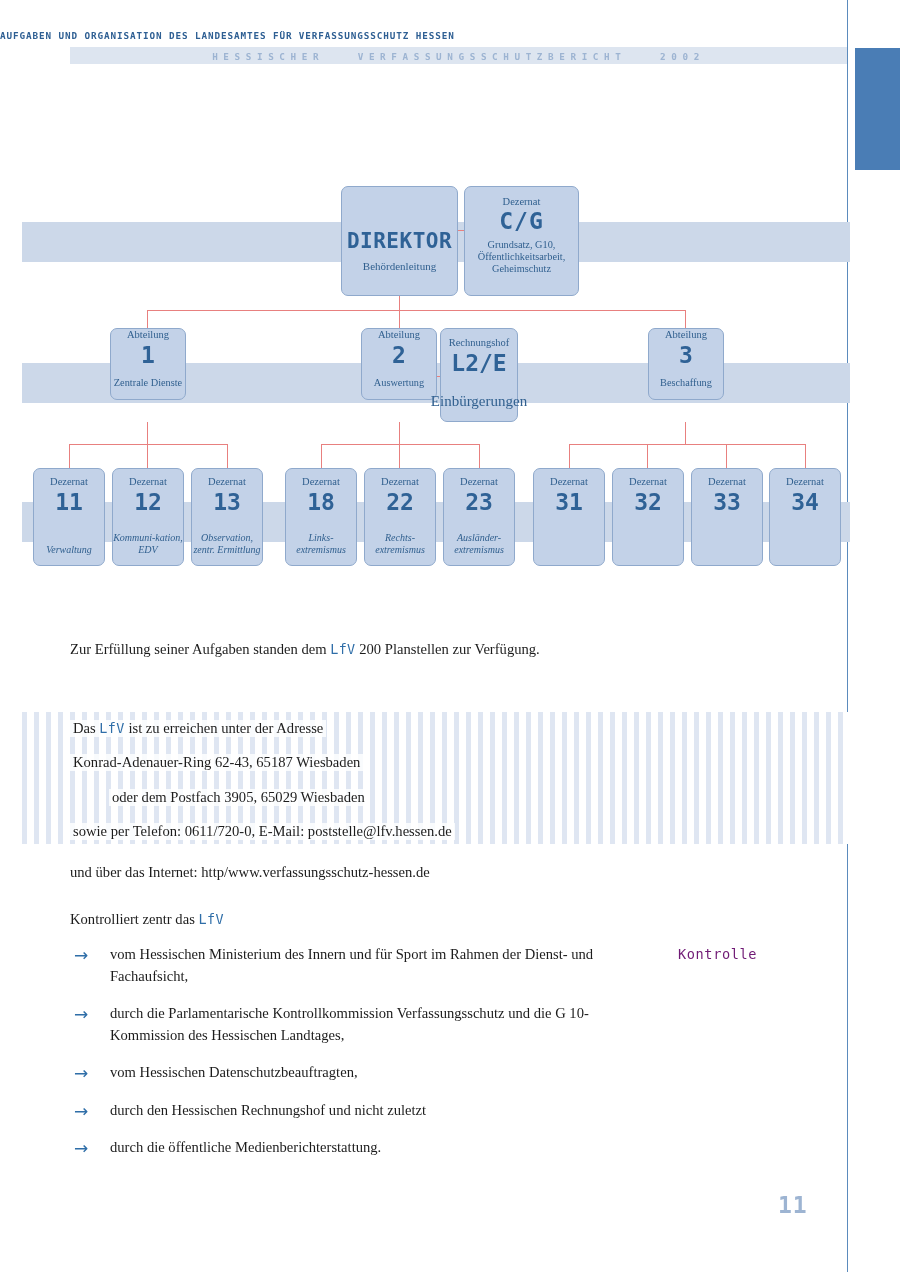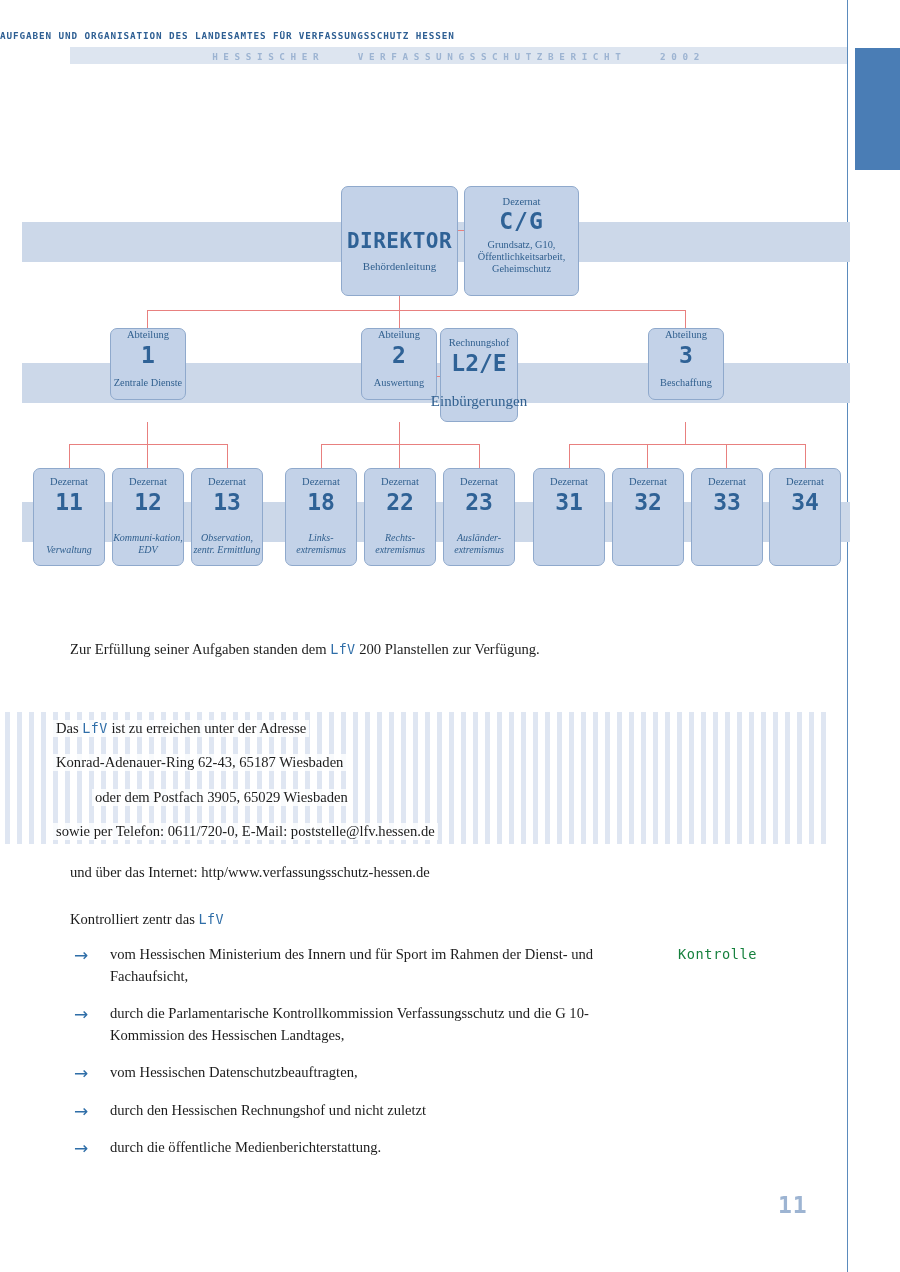--- a/index.html
+++ b/index.html
@@ -135,21 +135,21 @@
   }
   .lfv {
     font-family: "DejaVu Sans Mono", monospace;
     font-size: 13.4px; color: #2f6ea8; letter-spacing: 0.4px;
   }
 
   #para-budget { position: absolute; left: 70px; top: 638px; width: 620px; }
 
   
   #address-block {
-    position: absolute; left: 5px; top: 712px; width: 828px; height: 132px;
+    position: absolute; left: 22px; top: 712px; width: 828px; height: 132px;
     background:
       repeating-linear-gradient(90deg,
         #dfe6f2 0px, #dfe6f2 5px,
         #ffffff 5px, #ffffff 12px);
   }
   .addr-line {
     position: absolute; left: 48px;
     font-family: "Liberation Serif", serif;
     font-size: 14.6px; color: #1c1c1c;
     background: rgba(255,255,255,0.82);
@@ -161,21 +161,21 @@
   #addr2 { top: 77px; margin-left: 39px; }
   #addr3 { top: 111px; }
 
   #para-internet { position: absolute; left: 70px; top: 861px; width: 620px; }
 
   #para-kontrolliert { position: absolute; left: 70px; top: 908px; width: 500px; }
 
   #margin-kontrolle {
     position: absolute; left: 670px; top: 946px;
     font-family: "DejaVu Sans Mono", monospace;
-    font-size: 13.6px; color: #15803d; letter-spacing: 0.6px; padding-left: 8px;
+    font-size: 13.6px; color: #701a75; letter-spacing: 0.6px; padding-left: 8px;
   }
 
   #bullets { position: absolute; left: 70px; top: 944px; width: 580px; }
   .bullet { display: flex; margin-bottom: 15px; }
   .bullet-arrow {
     flex: 0 0 40px;
     color: #2f6ea8; font-size: 17px; line-height: 1.35;
     font-family: "DejaVu Sans", sans-serif;
     padding-left: 4px;
   }

